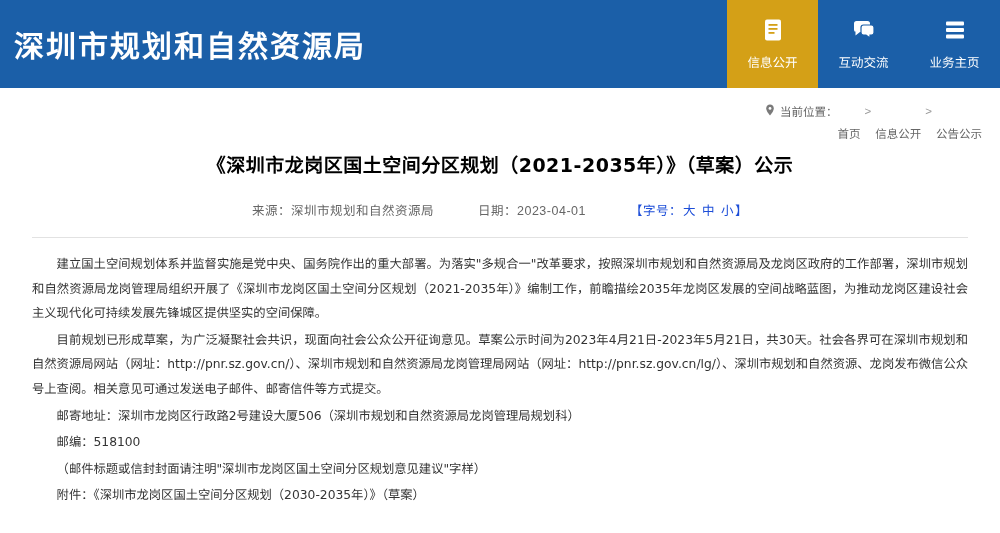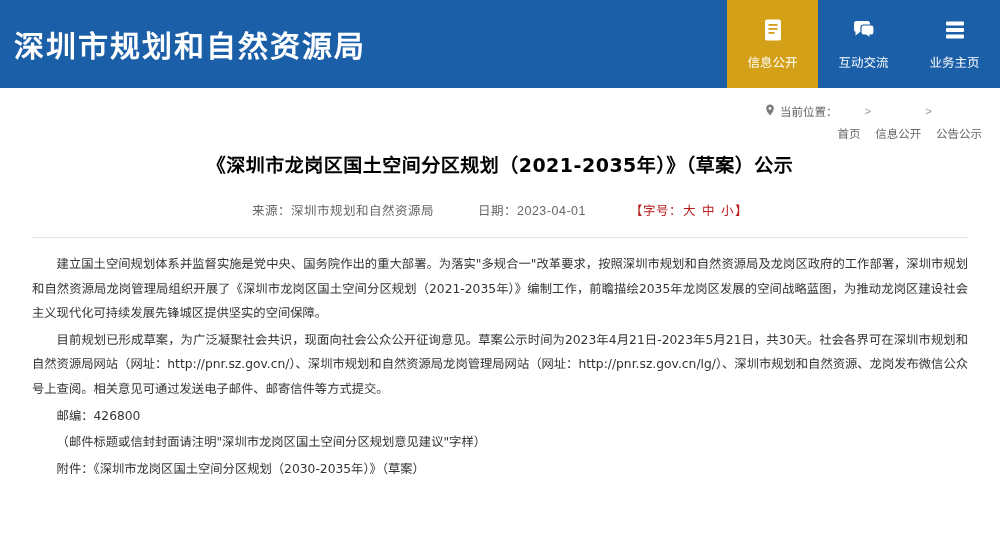--- a/index.html
+++ b/index.html
@@ -86,21 +86,21 @@
     font-family: "DejaVu Sans", "Liberation Sans", sans-serif;
   }
   .doc-meta {
     margin-top: 23px;
     text-align: center;
     font-size: 12.5px;
     color: #666666;
     letter-spacing: 0.5px;
   }
   .doc-meta .meta-seg { margin: 0 20px; }
-  .fs-group { color: #b91c1c; }
+  .fs-group { color: #1d4ed8; }
   .fs-opt { cursor: pointer; margin: 0 1px; }
 
   .divider {
     margin: 18px 0 0 0;
     border: none;
     border-top: 1px solid #e2e2e2;
   }
 
   .body-text {
     margin-top: 14px;
@@ -190,20 +190,21 @@
       <span class="meta-seg fs-group">
         <span>【</span><span>字号：</span><span class="fs-opt">大</span> <span class="fs-opt">中</span> <span class="fs-opt">小</span><span>】</span>
       </span>
     </div>
 
     <hr class="divider">
 
     <div class="body-text">
       <p class="indent">建立国土空间规划体系并监督实施是党中央、国务院作出的重大部署。为落实"多规合一"改革要求，按照深圳市规划和自然资源局及龙岗区政府的工作部署，深圳市规划和自然资源局龙岗管理局组织开展了《深圳市龙岗区国土空间分区规划（2021-2035年）》编制工作，前瞻描绘2035年龙岗区发展的空间战略蓝图，为推动龙岗区建设社会主义现代化可持续发展先锋城区提供坚实的空间保障。</p>
       <p class="indent">目前规划已形成草案，为广泛凝聚社会共识，现面向社会公众公开征询意见。草案公示时间为2023年4月21日-2023年5月21日，共30天。社会各界可在深圳市规划和自然资源局网站（网址：http://pnr.sz.gov.cn/）、深圳市规划和自然资源局龙岗管理局网站（网址：http://pnr.sz.gov.cn/lg/）、深圳市规划和自然资源、龙岗发布微信公众号上查阅。相关意见可通过发送电子邮件、邮寄信件等方式提交。</p>
-      <p class="indent">邮编：426800</p>
+      <p class="indent">邮寄地址：深圳市龙岗区行政路2号建设大厦506（深圳市规划和自然资源局龙岗管理局规划科）</p>
+      <p class="indent">邮编：518100</p>
       <p class="indent">（邮件标题或信封封面请注明"深圳市龙岗区国土空间分区规划意见建议"字样）</p>
       <p class="indent">附件：《深圳市龙岗区国土空间分区规划（2030-2035年）》（草案）</p>
     </div>
 
   </div>
 
 </div>
 
 </body></html>

